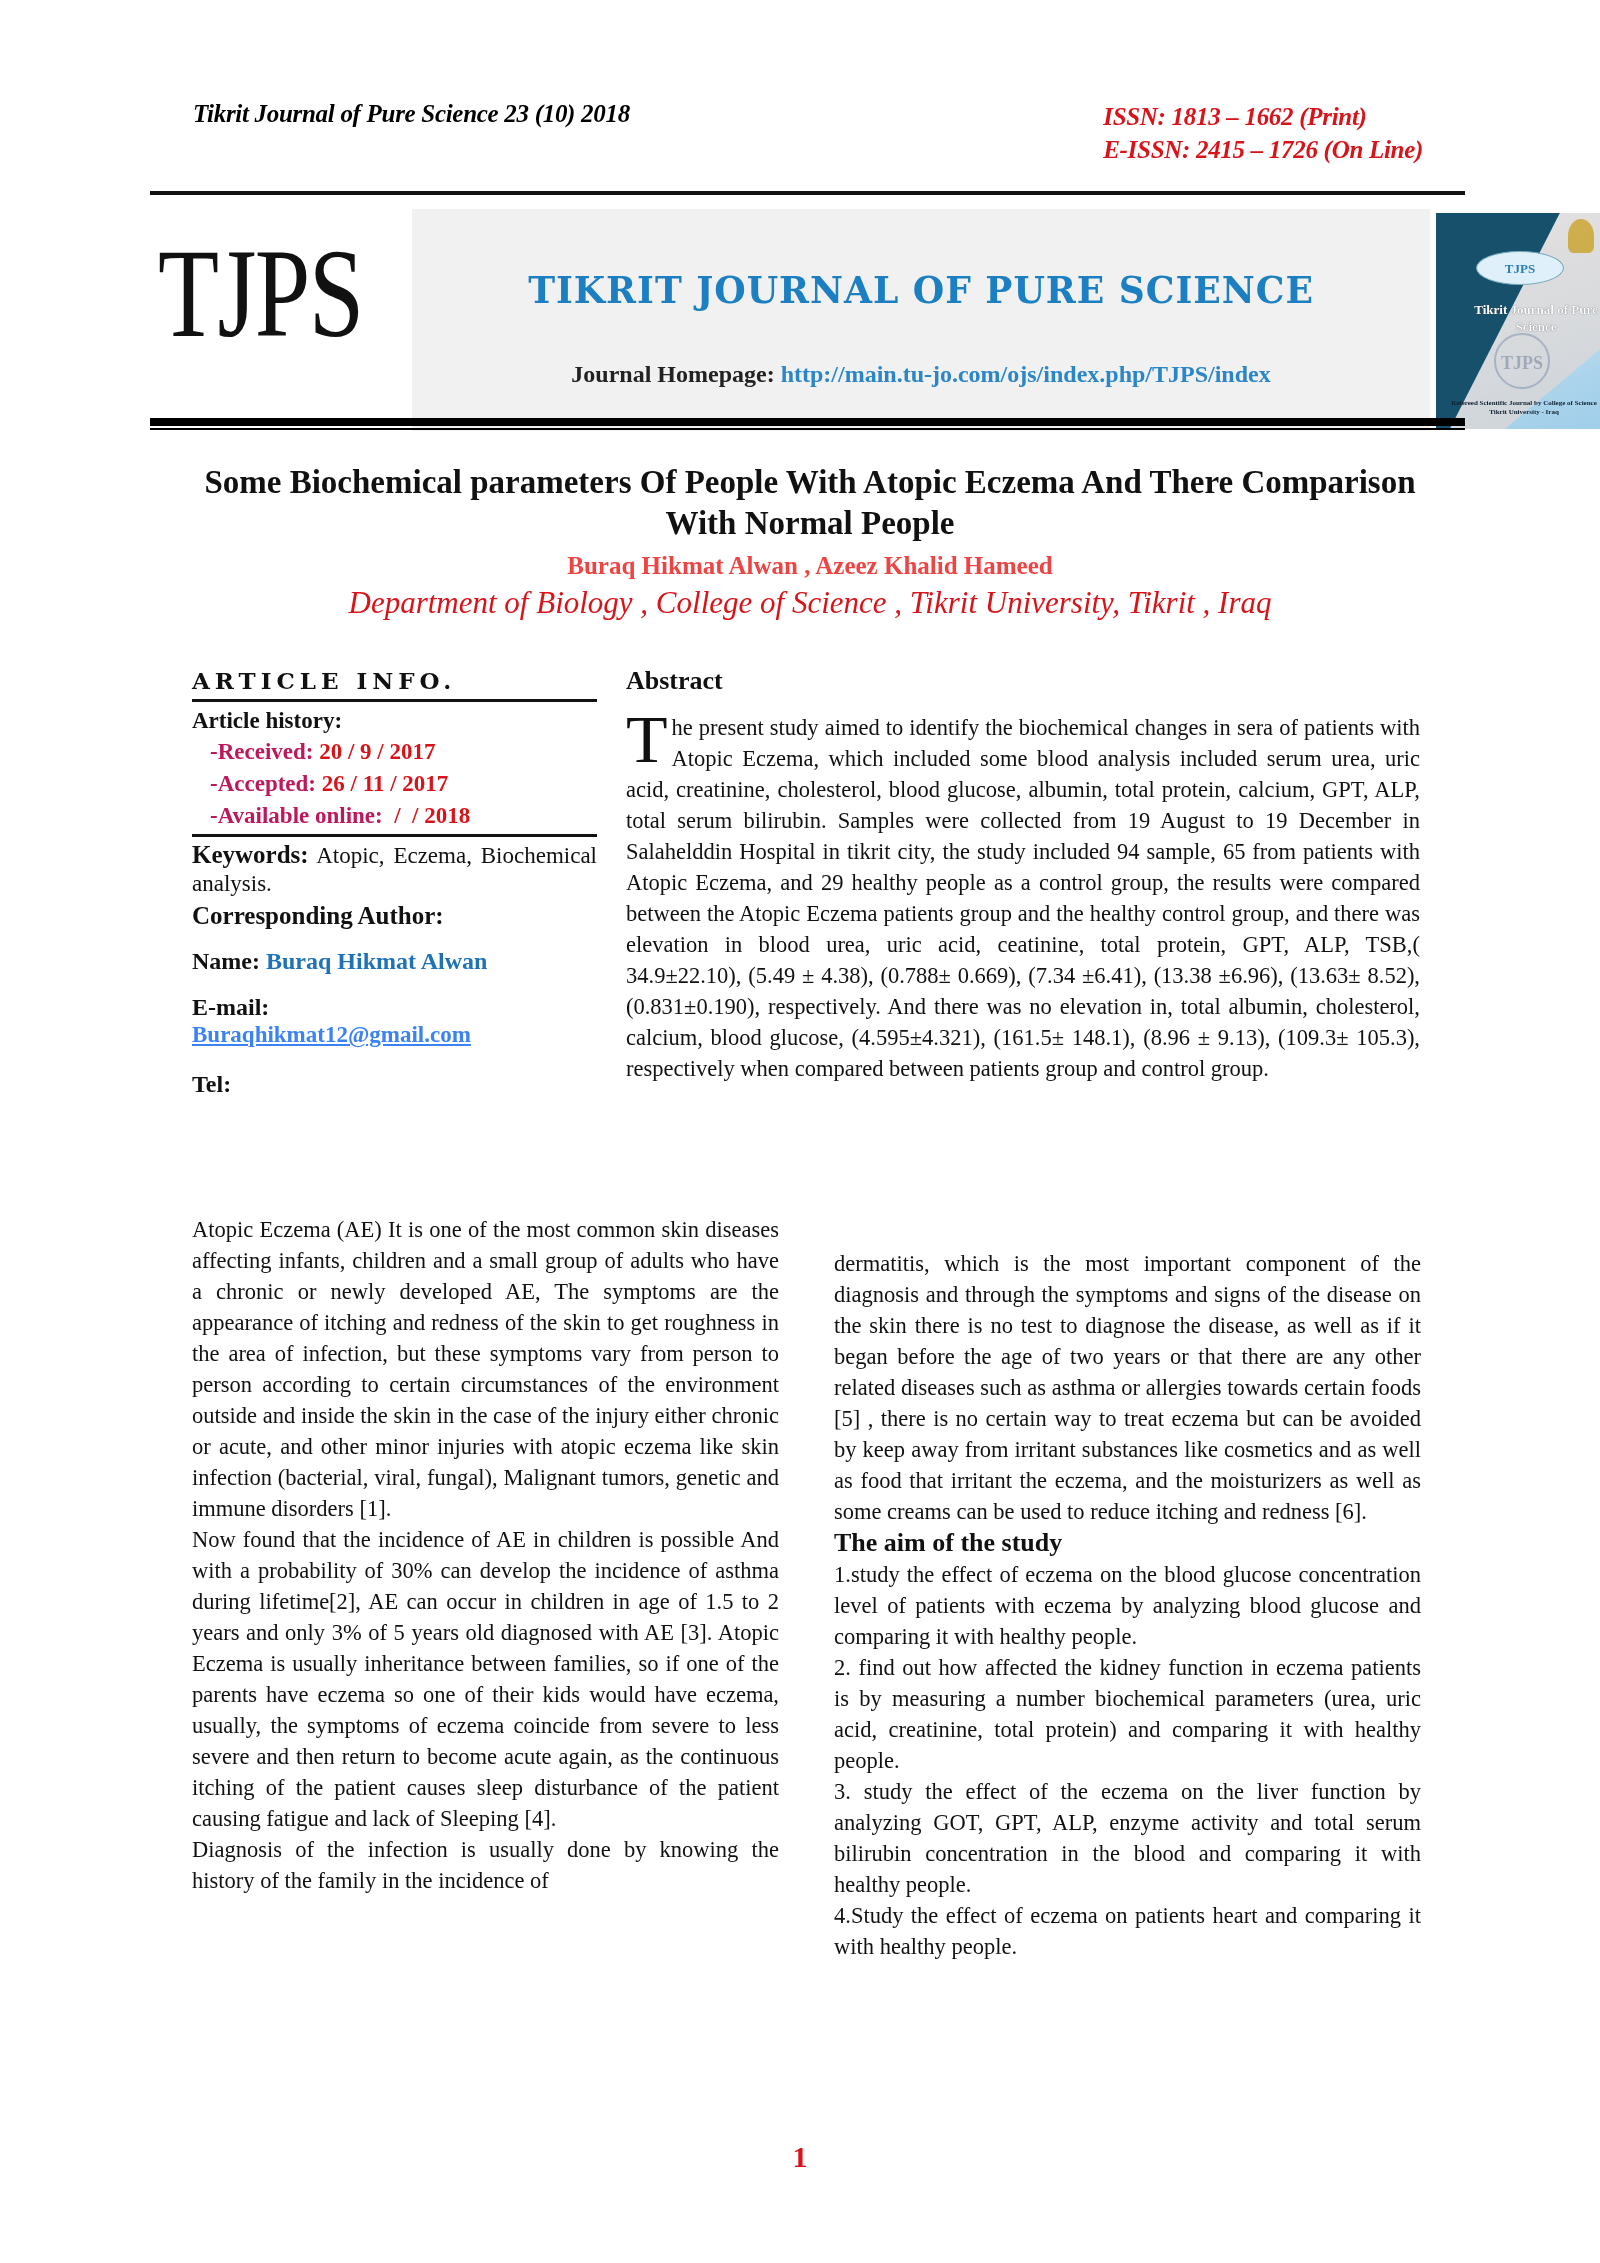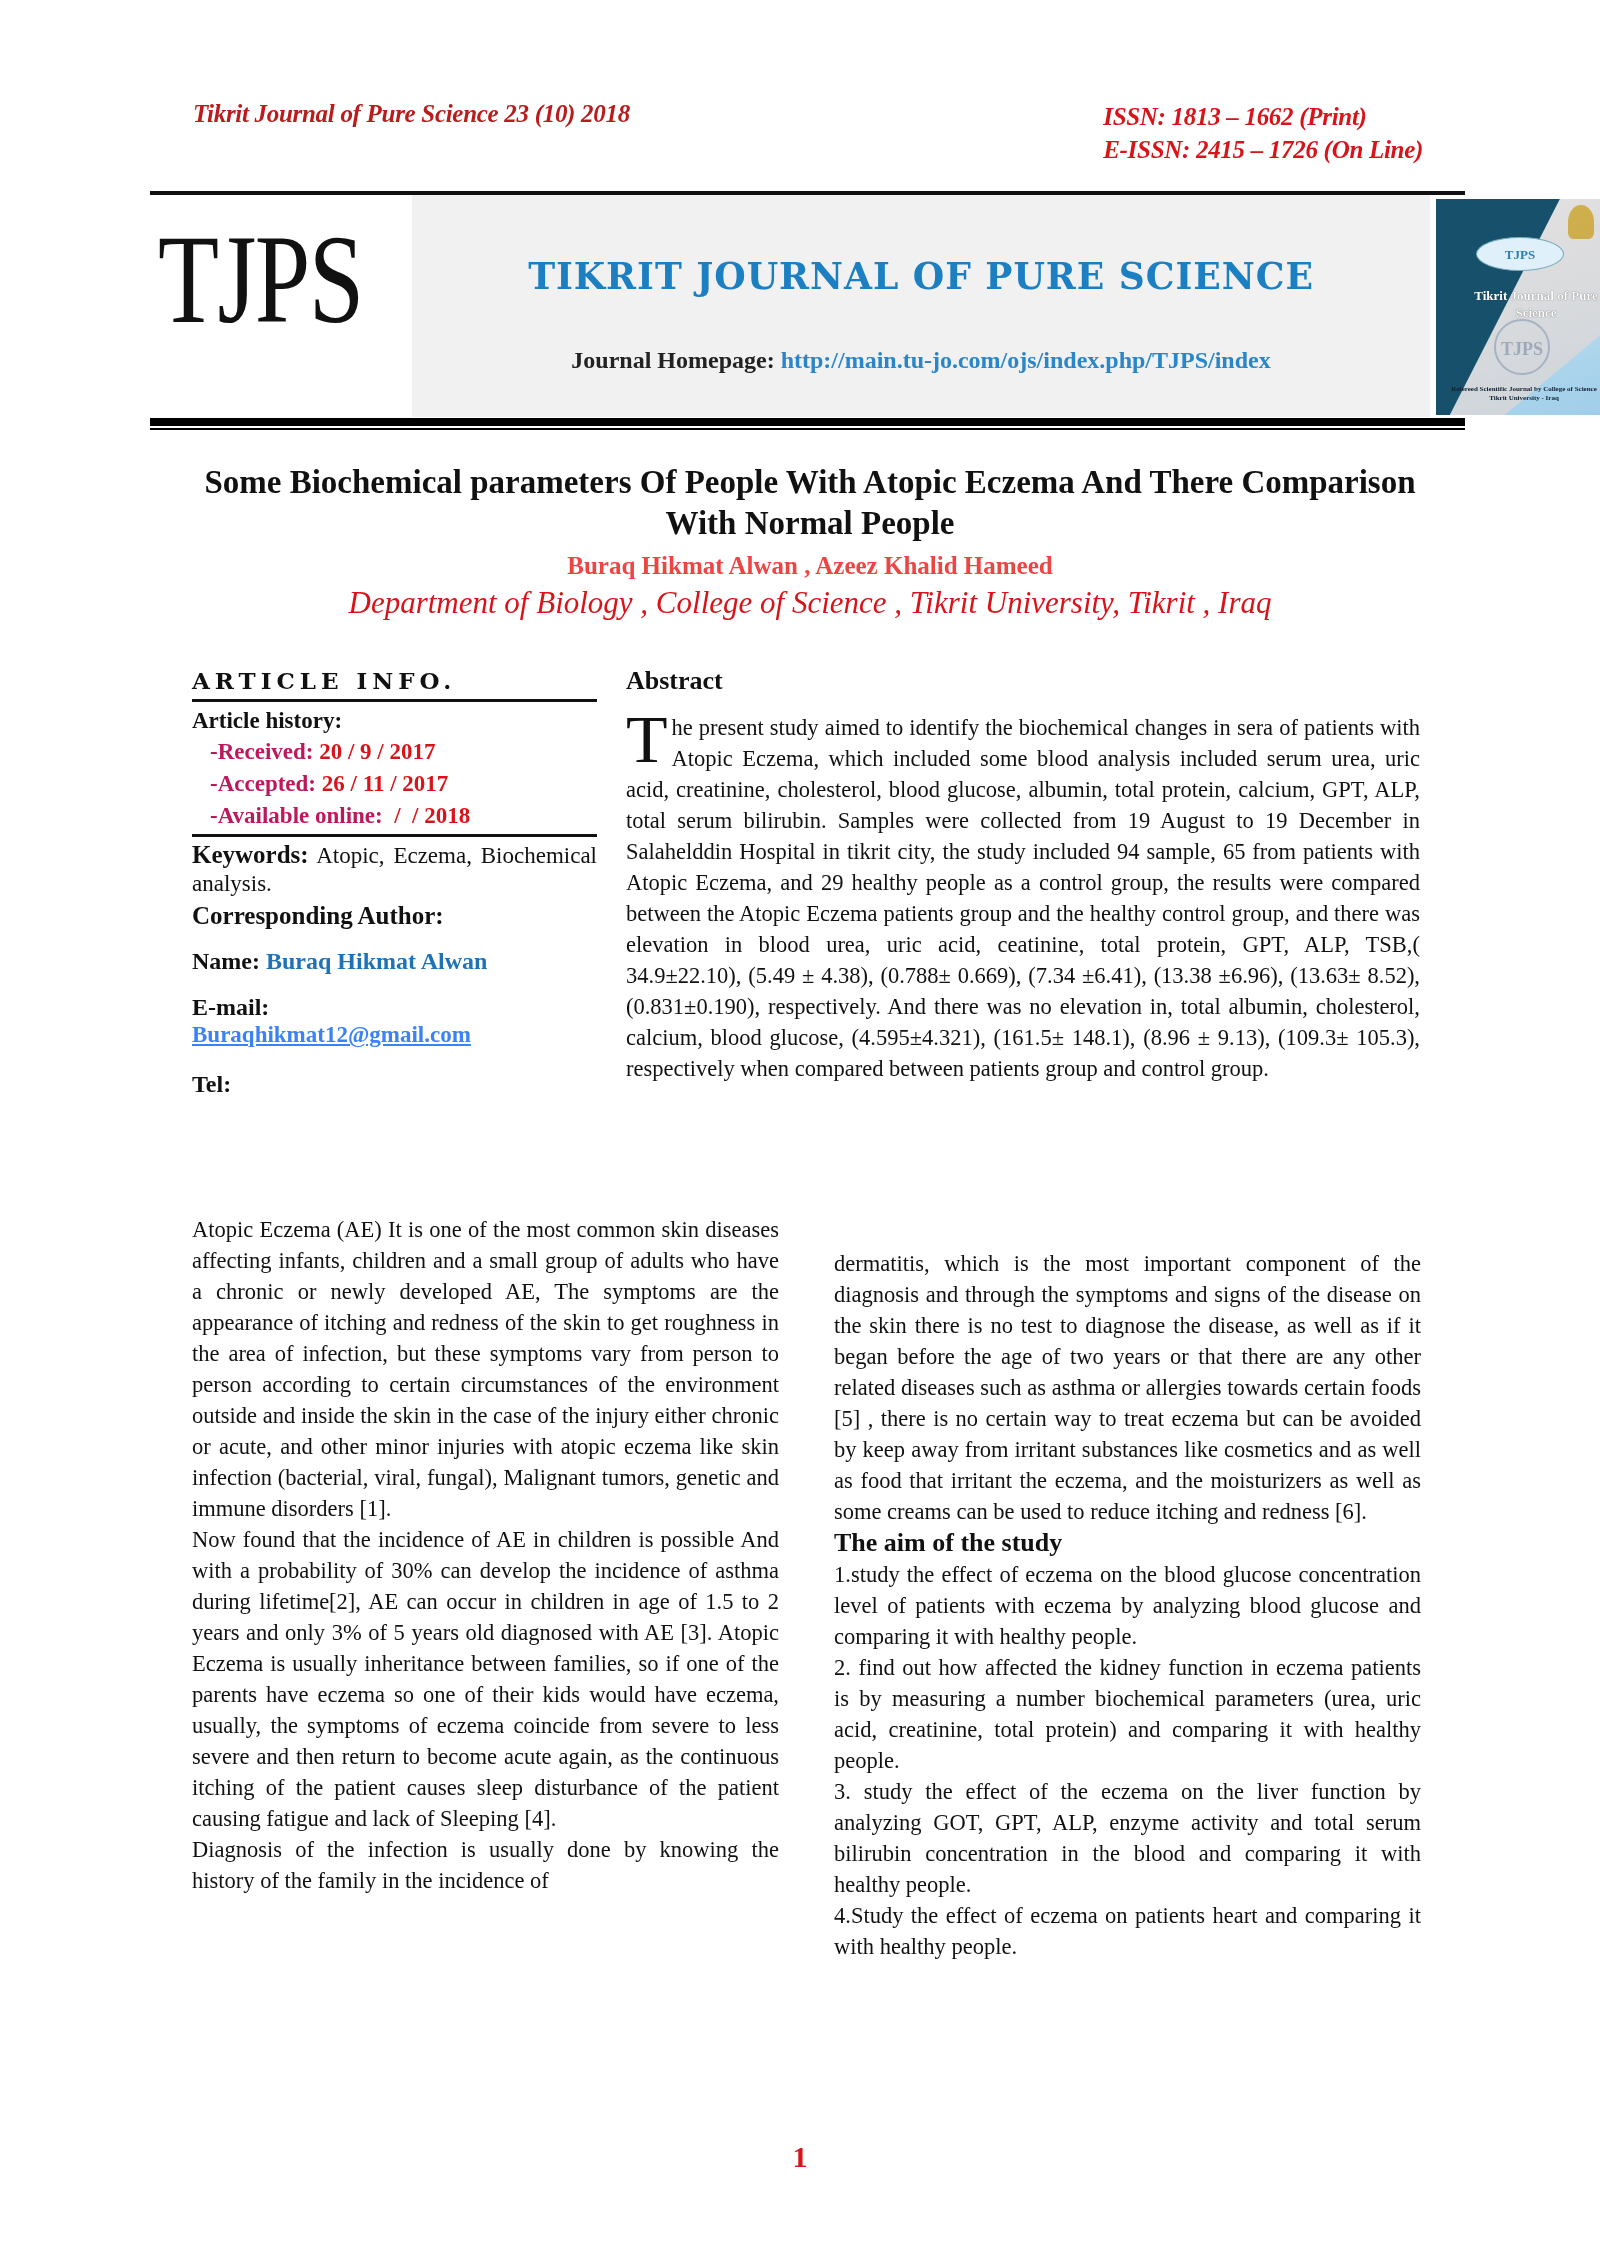--- a/index.html
+++ b/index.html
@@ -1,24 +1,24 @@
 <!DOCTYPE html>
 <html><head>
   <meta charset="utf-8">
   <style>
     * { box-sizing: border-box; margin: 0; padding: 0; }
     html, body { width: 1600px; height: 2263px; background: #ffffff; }
     body { position: relative; font-family: "Liberation Serif", "DejaVu Serif", serif; color: #111; overflow: hidden; }
 
     .running-head { position: absolute; top: 100px; left: 193px; width: 1230px; height: 70px; }
-    .rh-left { position: absolute; left: 0; top: 0; color: #b91c1c; font-style: italic; font-weight: bold; font-size: 25px; letter-spacing: -0.3px; }
+    .rh-left { position: absolute; left: 0; top: 0; color: #000000; font-style: italic; font-weight: bold; font-size: 25px; letter-spacing: -0.3px; }
     .rh-right { position: absolute; right: 0; top: 0; color: #d8141a; font-style: italic; font-weight: bold; font-size: 25px; line-height: 33px; letter-spacing: -0.3px; }
 
     .masthead-top-rule { position: absolute; top: 191px; left: 150px; width: 1315px; height: 4px; background: #111; }
-    .masthead { position: absolute; top: 195px; left: 150px; width: 1315px; height: 222px; }
+    .masthead { position: absolute; top: 209px; left: 150px; width: 1315px; height: 222px; }
     .tjps-logo { position: absolute; left: 8px; top: 20px; font-family: "Liberation Serif", serif; font-size: 128px; letter-spacing: -2px; color: #111; transform: scaleX(0.78); transform-origin: left top; line-height: 1; }
     .mast-band { position: absolute; left: 262px; top: 0; width: 1018px; height: 222px; background: #f1f1f1; }
     .journal-name { position: absolute; left: 0; width: 100%; top: 58px; text-align: center; font-family: "DejaVu Serif", serif; font-weight: bold; font-size: 38px; color: #1c7fc2; letter-spacing: 1px; transform: scaleX(0.95); }
     .homepage { position: absolute; left: 0; width: 100%; top: 152px; text-align: center; font-size: 24px; font-weight: bold; color: #222; }
     .homepage .url { color: #2a86c8; }
     .cover { position: absolute; left: 1286px; top: 4px; width: 172px; height: 216px; background: linear-gradient(160deg, #d7ebf6 0%, #b8dcef 55%, #9fcde9 100%); overflow: hidden; }
     .cover .dark { position: absolute; left: 0; top: 0; width: 100%; height: 100%; background: #17506b; clip-path: polygon(0 0, 72% 0, 8% 100%, 0 100%); }
     .cover .peach { position: absolute; left: 0; top: 0; width: 100%; height: 100%; background: #f2d8cd; opacity: .55; clip-path: polygon(72% 0, 100% 0, 100% 60%, 40% 100%, 8% 100%); }
     .cover .oval { position: absolute; left: 40px; top: 38px; width: 88px; height: 34px; border-radius: 50%; background: #dff0fa; border: 1px solid #7ab; text-align: center; font-weight: bold; font-size: 13px; color: #2a7fb5; line-height: 34px; }
     .cover .ctitle { position: absolute; left: 30px; top: 88px; width: 140px; text-align: center; font-weight: bold; font-size: 13px; color: #fff; line-height: 17px; text-shadow: 0 0 1px #333; }

